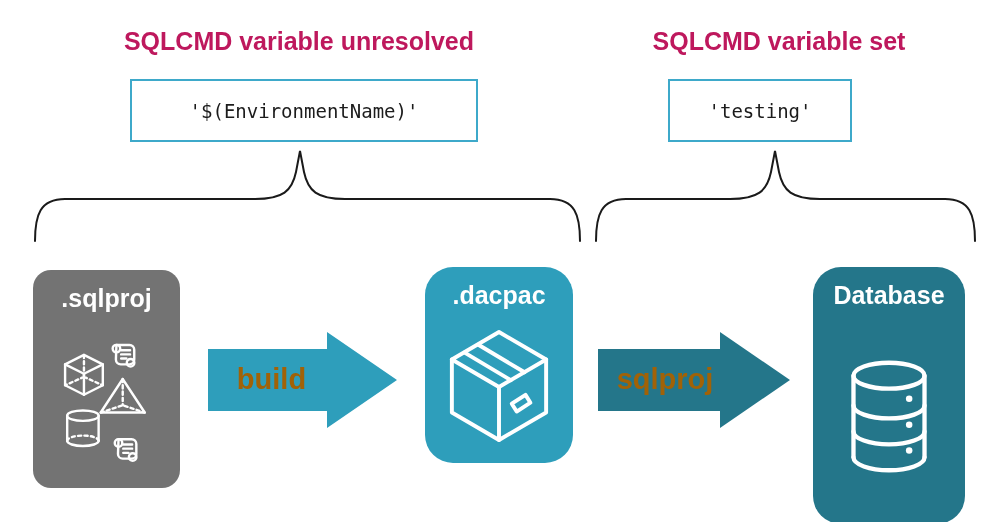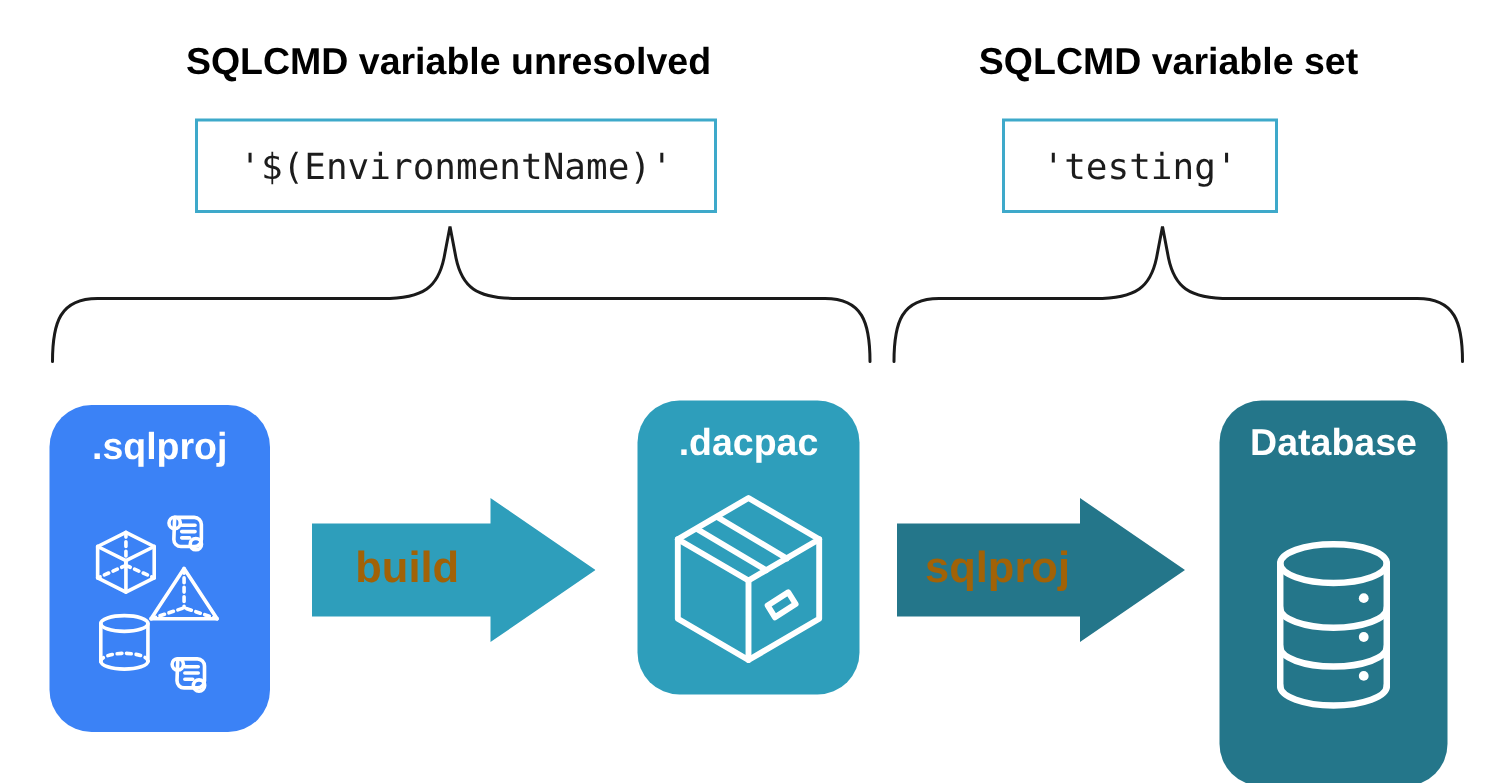--- a/index.html
+++ b/index.html
@@ -2,39 +2,39 @@
 <html><head>
 <meta charset="utf-8">
 <style>
   html,body{margin:0;padding:0;background:#ffffff;}
   .canvas{
     position:relative;width:1000px;height:522px;background:#ffffff;
     font-family:"Liberation Sans", sans-serif;overflow:hidden;
   }
   .heading{
     position:absolute;top:26px;height:30px;display:flex;align-items:center;justify-content:center;
-    font-weight:bold;font-size:25px;color:#000000;letter-spacing:0;white-space:nowrap;text-align:center;
+    font-weight:bold;font-size:25px;color:#be185d;letter-spacing:0;white-space:nowrap;text-align:center;
   }
   #heading-unresolved{left:99px;width:400px;}
   #heading-set{left:579px;width:400px;}
   .codebox{
     position:absolute;top:79px;height:63px;box-sizing:border-box;background:#ffffff;
     border:2.5px solid #3EA9CA;display:flex;align-items:center;justify-content:center;
-    font-family:"DejaVu Sans Mono", monospace;font-size:24px;color:#1c1c1c;white-space:nowrap;
+    font-family:"DejaVu Sans Mono", monospace;font-size:19px;color:#1c1c1c;white-space:nowrap;
   }
   #codebox-unresolved{left:130px;width:348px;}
   #codebox-set{left:668px;width:184px;}
   .braces{position:absolute;left:0;top:0;}
   .node{
     position:absolute;border-radius:28px;display:flex;flex-direction:column;align-items:center;
   }
   .node .nlabel{
     margin-top:14px;font-weight:bold;font-size:25px;color:#ffffff;white-space:nowrap;
   }
-  #node-sqlproj{left:33px;top:270px;width:147px;height:218px;background:#3b82f6;}
+  #node-sqlproj{left:33px;top:270px;width:147px;height:218px;background:#737373;border-radius:18px;}
   #node-dacpac{left:425px;top:267px;width:148px;height:196px;background:#2E9EBB;}
   #node-database{left:813px;top:267px;width:152px;height:257px;background:#24768A;}
   .arrow-svg{position:absolute;top:332px;}
   #arrow-build-svg{left:208px;}
   #arrow-deploy-svg{left:598px;}
   .arrow-label{
     position:absolute;top:349px;height:61px;display:flex;align-items:center;justify-content:center;
     font-weight:bold;font-size:29px;color:#a16207;
   }
   #arrow-build-label{left:212px;width:119px;}

